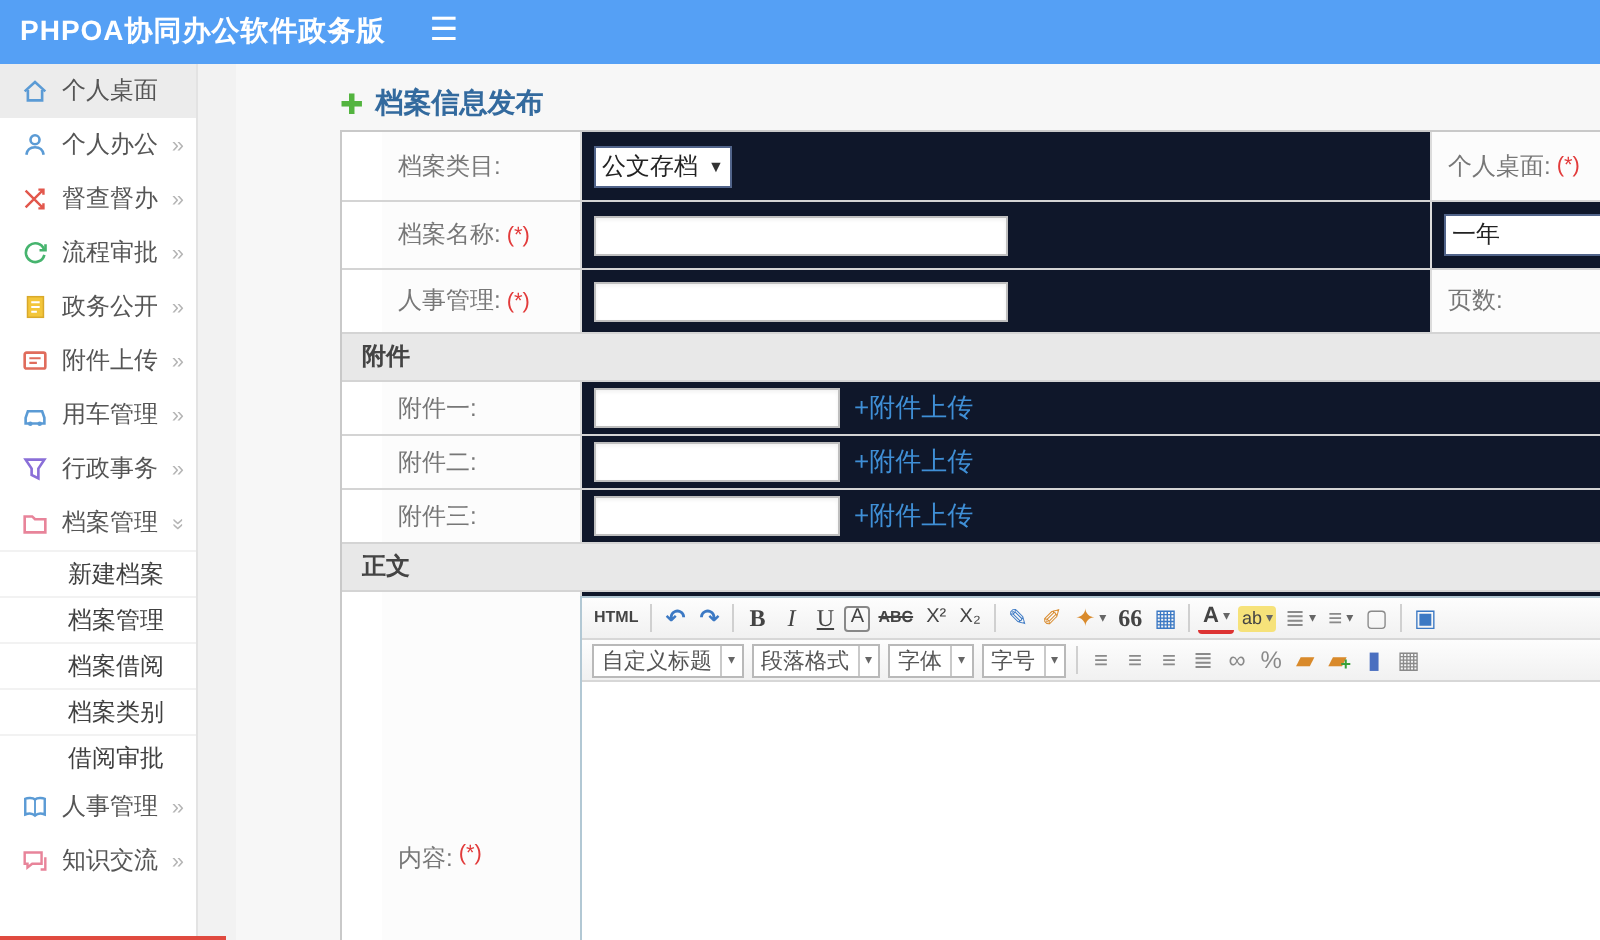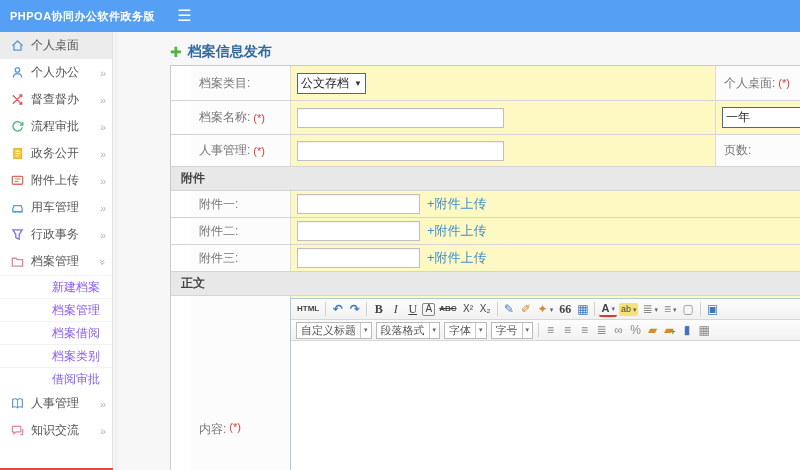--- a/index.html
+++ b/index.html
@@ -2,52 +2,52 @@
 <html><head>
 <meta charset="utf-8">
 <style>
   * { margin:0; padding:0; box-sizing:border-box; }
   html,body { width:800px; height:470px; overflow:hidden; background:#f2f2f2;
               font-family:"Liberation Sans","DejaVu Sans",sans-serif; }
 
   
   .topbar { position:absolute; left:0; top:0; width:800px; height:32px;
             background:#55a0f5; display:flex; align-items:center; z-index:5; }
-  .tb-title { color:#fff; font-size:11px; font-weight:bold; letter-spacing:.5px; padding-left:10px; }
+  .tb-title { color:#fff; font-size:14px; font-weight:bold; letter-spacing:.5px; padding-left:10px; }
   .tb-menu  { color:#fff; font-size:16px; margin-left:22px; cursor:pointer; line-height:1; }
 
   
-  .sidebar { position:absolute; left:0; top:32px; width:113px; bottom:0;
+  .sidebar { position:absolute; left:0; top:32px; width:99px; bottom:0;
              background:#fff; border-right:1px solid #e3e3e3; z-index:4; }
   .sb-item { height:27px; display:flex; align-items:center; padding:0 6px 0 10px;
              font-size:12px; color:#555; cursor:pointer; }
   .sb-item.active { background:#ececec; }
   .sb-icon { width:15px; height:15px; margin-right:6px; flex:0 0 15px; }
   .sb-icon svg { width:15px; height:15px; display:block; }
   .sb-label { white-space:nowrap; }
   .sb-chevron { margin-left:auto; color:#b5b5b5; font-size:11px; }
   .sb-chevron.down { transform:rotate(90deg); }
-  .sb-sub { height:23px; line-height:23px; padding-left:52px; font-size:12px; color:#8b5cf6;
+  .sb-sub { height:23px; line-height:23px; padding-left:34px; font-size:12px; color:#404040;
             border-top:1px solid #f2f2f2; cursor:pointer; white-space:nowrap; }
   .sb-redline { position:absolute; left:0; bottom:0; width:113px; height:2px; background:#e04a3f; }
 
   
   .main { position:absolute; left:118px; top:32px; right:0; bottom:0;
           background:#f7f7f7; overflow:hidden; }
   .page-title { position:absolute; left:52px; top:11px; display:flex; align-items:center;
                 font-size:14px; font-weight:bold; color:#336a9e; }
   .pt-plus { color:#53b43f; font-size:14px; font-weight:bold; margin-right:6px; }
 
   
   .form { position:absolute; left:52px; top:33px; width:735px;
           border:1px solid #c9c9c9; background:#fff; }
   .frow { display:flex; border-bottom:1px solid #d4d4d4; align-items:stretch; }
   .cell { display:flex; align-items:center; font-size:12px; color:#777; }
   .lbl  { padding-left:8px; border-right:1px solid #dcdcdc; background:#fcfcfc; }
-  .fld  { padding-left:6px; background:#fef9c3; }
+  .fld  { padding-left:6px; background:#0f172a; }
   .w1 { width:100px; flex:0 0 100px;margin-left:20px; }
   .w2 { width:425px; flex:0 0 425px; border-right:1px solid #dcdcdc; }
   .w3 { width:90px;  flex:0 0 90px; }
   .w4 { flex:1; }
   .r35 { height:35px; } .r34 { height:34px; } .r32 { height:32px; }
   .r27 { height:27px; }
   .req { color:#e23b3b; font-style:normal; font-size:11px; margin-left:3px; }
   .sechdr { height:24px; background:#e8e8e8; display:flex; align-items:center;
             padding-left:10px; font-size:12px; font-weight:bold; color:#444;
             border-bottom:1px solid #d4d4d4; }

